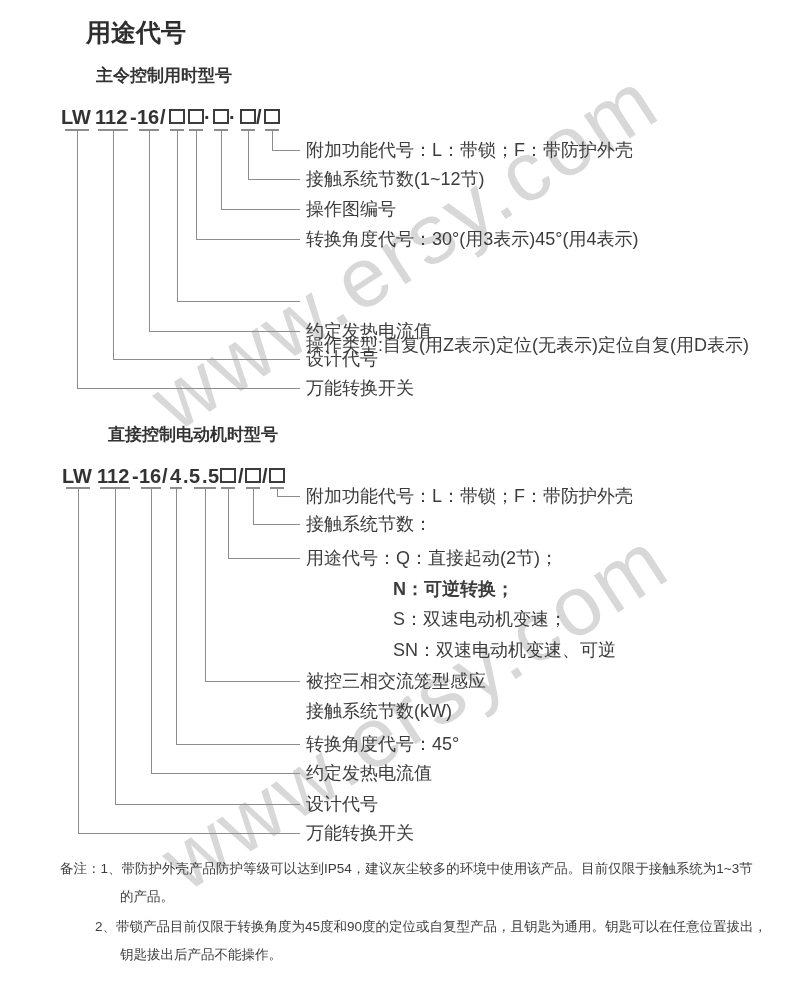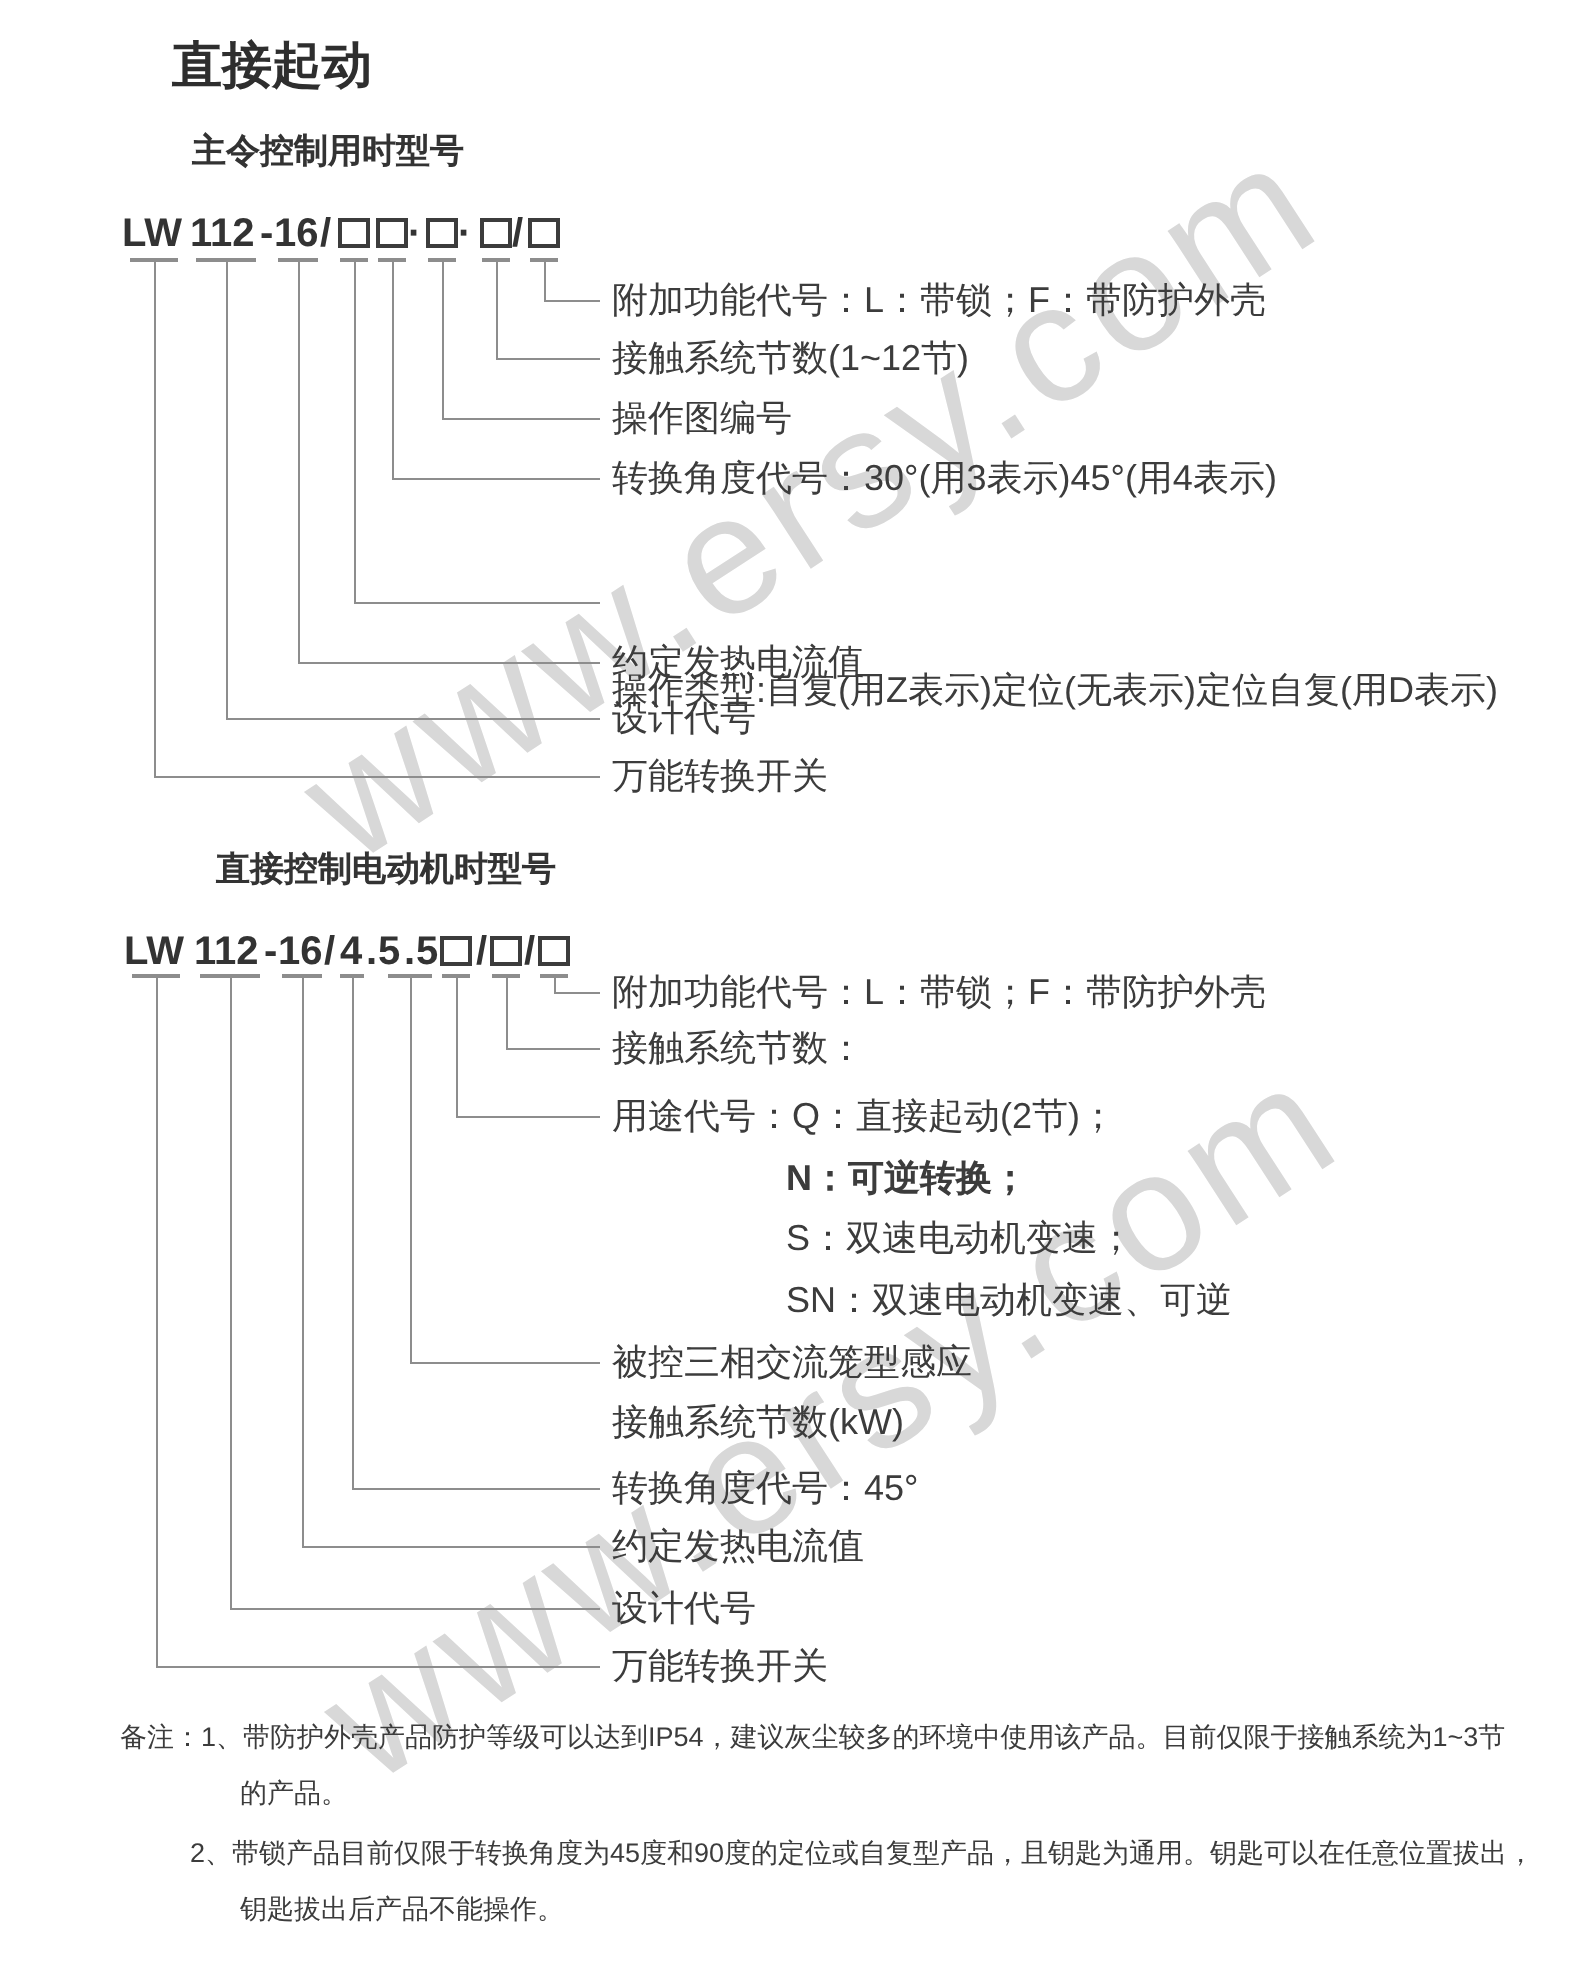--- a/index.html
+++ b/index.html
@@ -20,21 +20,21 @@
   .note{position:absolute;font-size:13.5px;line-height:18px;white-space:nowrap;color:#3c3c3c;z-index:1;}
 </style>
 </head>
 <body>
 
 <div class="page">
 
   <div class="wm" style="left:105px;top:190px;">www.ersy.com</div>
   <div class="wm" style="left:115px;top:650px;">www.ersy.com</div>
 
-  <div class="title">直接起动</div>
+  <div class="title">用途代号</div>
 
   <div class="sec-heading" style="left:96px;top:64px;">主令控制用时型号</div>
 
   <span class="seg" style="left:61px;top:104px;">LW</span>
   <span class="seg" style="left:95px;top:104px;">112</span>
   <span class="seg" style="left:130px;top:104px;">-</span>
   <span class="seg" style="left:137px;top:104px;">16</span>
   <span class="seg" style="left:160px;top:104px;">/</span>
   <span class="pbox" style="left:169px;top:109px;">□</span>
   <span class="pbox" style="left:188px;top:109px;">□</span>

